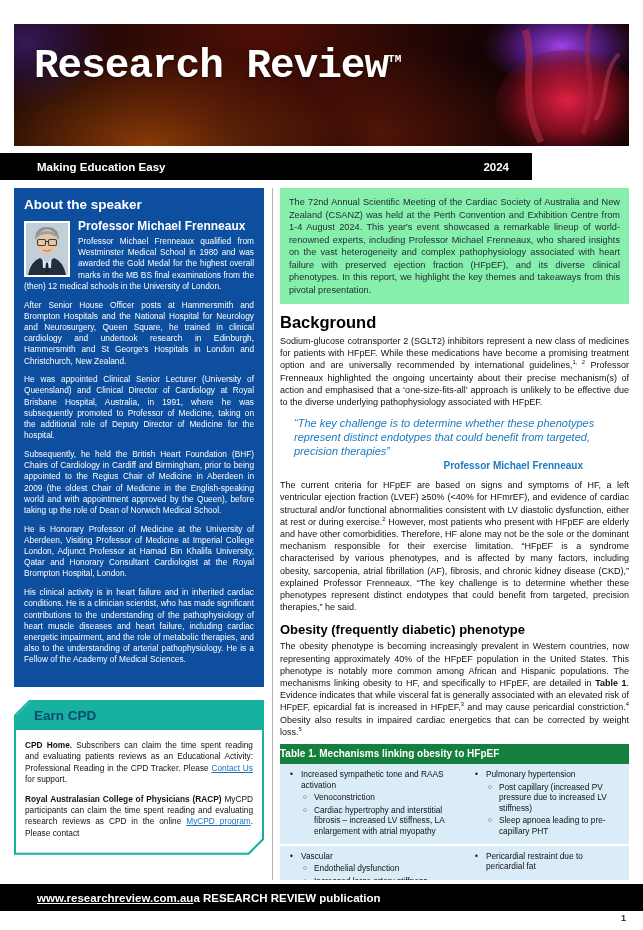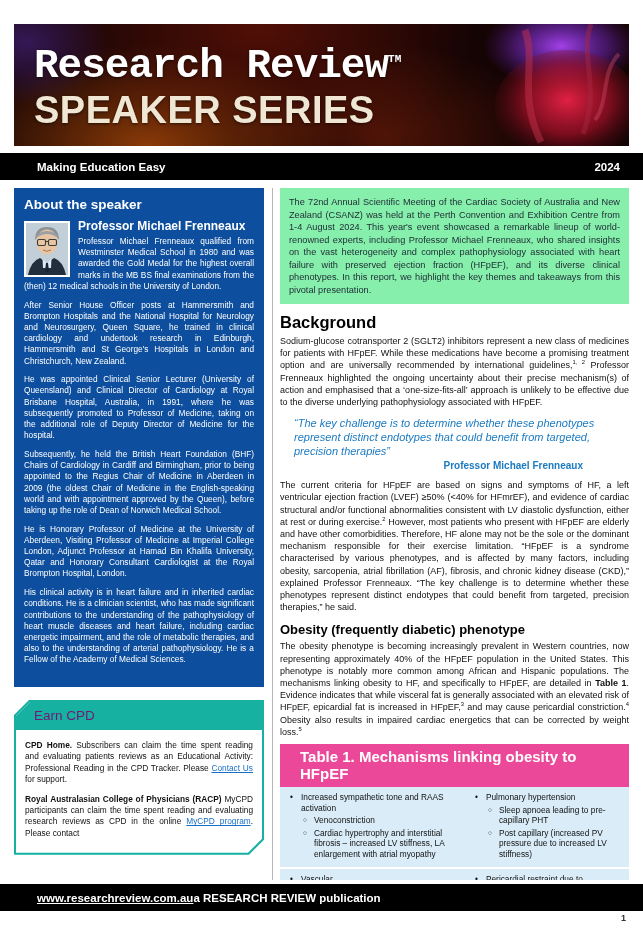--- a/index.html
+++ b/index.html
@@ -16,21 +16,21 @@
       radial-gradient(ellipse 220px 130px at 60% 90%, rgba(150,40,10,.45), transparent 70%),
       #150404; }
   .hero-art { position:absolute; right:0; top:0; height:122px; width:300px; }
   .hero-text { position:absolute; left:20px; top:10px; right:20px; }
   .hero-title { color:#fff; font-size:41px; font-weight:700; letter-spacing:-1px; line-height:51px; text-shadow:0 1px 3px rgba(0,0,0,.6);font-family:Liberation Mono, monospace; }
   .hero-title .tm { font-size:11px; font-weight:700; vertical-align:super; letter-spacing:0; }
   .hero-series { color:#efe7d3; font-size:38px; font-weight:700; letter-spacing:.5px; line-height:40px; margin-top:-2px; text-shadow:0 1px 3px rgba(0,0,0,.6); }
   .hero-subtitle { color:#ffc62d; font-size:14.5px; font-weight:700; margin-top:7px; text-shadow:0 1px 2px rgba(0,0,0,.7); }
 
   
-  .tagline-bar { position:absolute; left:0; top:153px; width:643px; height:27px; background:#000; color:#fff;
+  .tagline-bar { position:absolute; left:0; top:153px; width:532px; height:27px; background:#000; color:#fff;
     display:flex; justify-content:space-between; align-items:center; padding:0 23px 0 37px; font-size:11.5px; font-weight:700; }
 
   
   .content { position:absolute; left:14px; top:188px; width:615px; height:692px; display:flex; overflow:hidden; }
   .sidebar { width:250px; flex:0 0 250px; }
   .vdivider { width:1px; background:#b5b5b5; margin:0 7px 0 8px; }
   .main { flex:1; min-width:0; }
 
   
   .about-box { background:#0d4f9e; color:#fff; padding:9px 10px 14px; }
@@ -38,40 +38,40 @@
   .speaker-photo { float:left; width:46px; height:56px; background:#fff; padding:2px; margin:2px 8px 3px 0; }
   .speaker-photo svg { display:block; width:42px; height:52px; }
   .speaker-name { font-size:12px; font-weight:700; margin-bottom:3px; }
   .bio-p { font-size:8.3px; line-height:11.2px; text-align:justify; margin-bottom:7.5px; }
 
   
   .cpd-box { margin-top:13px; background:#16b1a1; padding:2px;
     clip-path:polygon(15px 0, 100% 0, 100% calc(100% - 15px), calc(100% - 15px) 100%, 0 100%, 0 15px); }
   .cpd-inner { background:#fff;
     clip-path:polygon(14px 0, 100% 0, 100% calc(100% - 14px), calc(100% - 14px) 100%, 0 100%, 0 14px); }
-  .cpd-header { background:#16b1a1; color:#701a75; font-size:13.5px; font-weight:400; padding:6px 10px 7px 18px; }
+  .cpd-header { background:#16b1a1; color:#0c4a6e; font-size:13.5px; font-weight:700; padding:6px 10px 7px 18px; }
   .cpd-body { padding:10px 9px 14px; }
   .cpd-p { font-size:8.3px; line-height:11.2px; text-align:justify; color:#111; margin-bottom:9px; }
   .cpd-p:last-child { margin-bottom:0; }
   .link { color:#1a6fc4; text-decoration:underline; cursor:pointer; }
   .b { font-weight:700; }
   .sup { font-size:5.8px; vertical-align:super; line-height:0; }
 
   
   .intro-panel { background:#86efac; color:#1d2a33; font-size:9.2px; line-height:12.5px; text-align:justify; padding:8px 9px; }
   .h-background { font-size:16.5px; font-weight:700; color:#000; margin:9px 0 3px; }
   .body-p { font-size:9px; line-height:12.2px; color:#111; text-align:justify; margin-bottom:6px; }
   .pull-quote { margin:8px 4px 8px 14px; color:#1b7ac1; }
   .quote-text { font-size:11px; line-height:14px; font-weight:400; font-style:italic; }
   .quote-attr { font-size:10px; font-weight:700; text-align:right; padding-right:42px; margin-top:2px; }
   .h-obesity { font-size:13px; font-weight:700; color:#000; margin:9px 0 3px; }
 
   
   .table1 { margin-top:5px; }
-  .table1-header { background:#ec4899; color:#fff; font-size:15px; font-weight:700; padding:4px 20px 5px; }
+  .table1-header { background:#15803d; color:#fff; font-size:10px; font-weight:700; padding:4px 0 5px; }
   .table1-body { background:#d9ecf7; }
   .trow { display:flex; }
   .trow + .trow { border-top:2px solid #fff; }
   .tcell { padding:5px 8px 5px 10px; }
   .tcell:first-child { width:53%; flex:0 0 53%; }
   .tcell:last-child { flex:1; }
   .item { display:flex; font-size:8.3px; line-height:10.6px; color:#111; margin-bottom:2px; }
   .item .marker { flex:0 0 11px; }
   .item.l1 .marker { font-size:8.3px; }
   .item.l2 { margin-left:13px; }
@@ -103,21 +103,20 @@
         </radialGradient>
       </defs>
       <ellipse cx="232" cy="22" rx="78" ry="42" fill="url(#gPur)"></ellipse>
       <ellipse cx="238" cy="82" rx="72" ry="56" fill="url(#gRed)"></ellipse>
       <path d="M196 6 C 208 38, 188 70, 212 118" stroke="#c2304a" stroke-width="7" fill="none" opacity="0.5"></path>
       <path d="M262 0 C 250 32, 272 64, 254 110" stroke="#a92842" stroke-width="5" fill="none" opacity="0.45"></path>
       <path d="M290 30 C 272 48, 280 78, 266 96" stroke="#d04a68" stroke-width="4" fill="none" opacity="0.4"></path>
     </svg>
     <div class="hero-text">
       <div class="hero-title"><span>Research Review</span><span class="tm">TM</span></div>
-      <div class="hero-series">SPEAKER SERIES</div>
     </div>
   </div>
 
   <div class="tagline-bar">
     <span>Making Education Easy</span>
     <span>2024</span>
   </div>
 
   <div class="content">
 
@@ -193,25 +192,25 @@
                   <span class="itext">Cardiac hypertrophy and interstitial fibrosis – increased LV stiffness, LA enlargement with atrial myopathy</span>
                 </div>
               </div>
               <div class="tcell">
                 <div class="item l1">
                   <span class="marker">•</span>
                   <span class="itext">Pulmonary hypertension</span>
                 </div>
                 <div class="item l2">
                   <span class="marker">○</span>
+                  <span class="itext">Post capillary (increased PV pressure due to increased LV stiffness)</span>
+                </div>
+                <div class="item l2">
+                  <span class="marker">○</span>
                   <span class="itext">Sleep apnoea leading to pre-capillary PHT</span>
-                </div>
-                <div class="item l2">
-                  <span class="marker">○</span>
-                  <span class="itext">Post capillary (increased PV pressure due to increased LV stiffness)</span>
                 </div>
               </div>
             </div>
             <div class="trow">
               <div class="tcell">
                 <div class="item l1">
                   <span class="marker">•</span>
                   <span class="itext">Vascular</span>
                 </div>
                 <div class="item l2">

